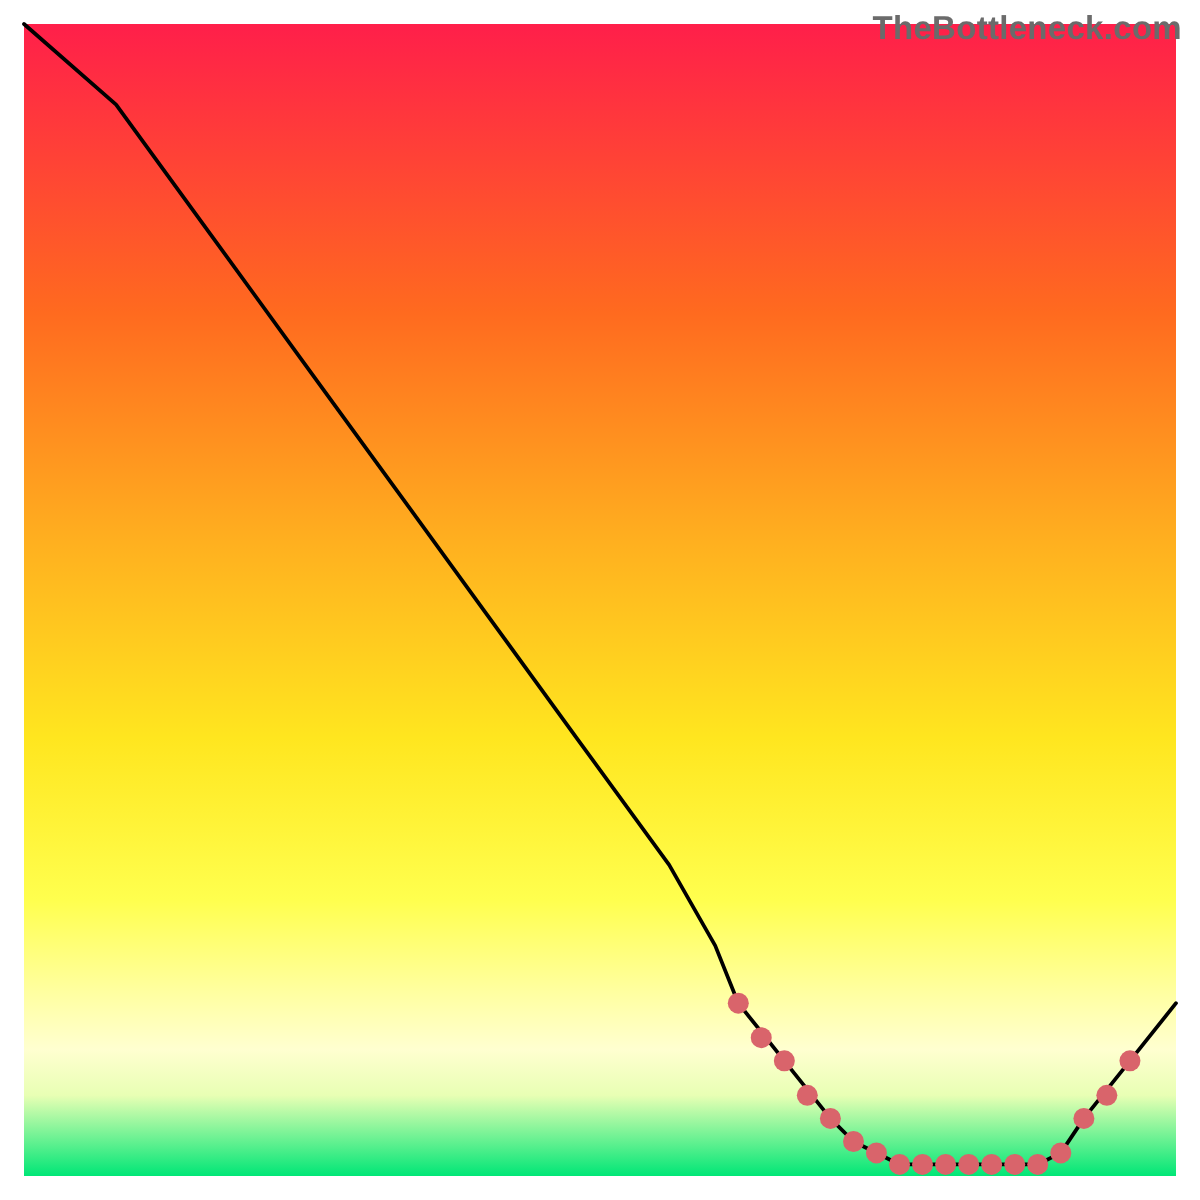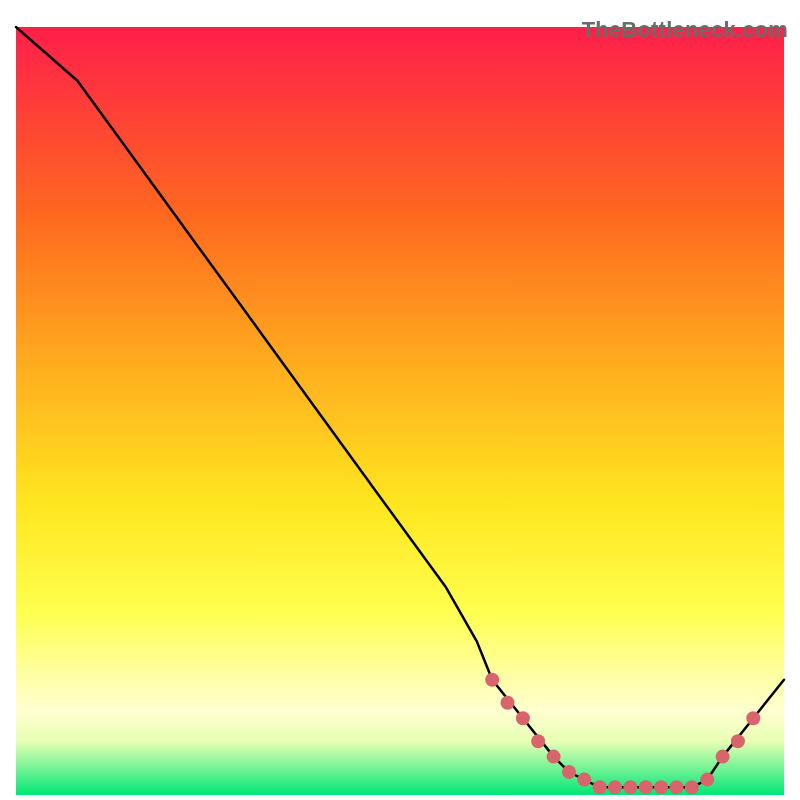--- a/index.html
+++ b/index.html
@@ -8,21 +8,20 @@
     width: 800px;
     height: 800px;
     overflow: hidden;
     background: #fff;
     font-family: Arial, Helvetica, sans-serif;
   }
   .stage {
     position: relative;
     width: 800px;
     height: 596px;
-    margin-top: 11px;
   }
   svg {
     position: absolute;
     inset: 0;
     width: 800px;
     height: 800px;
     display: block;
   }
   .watermark {
     position: absolute;

